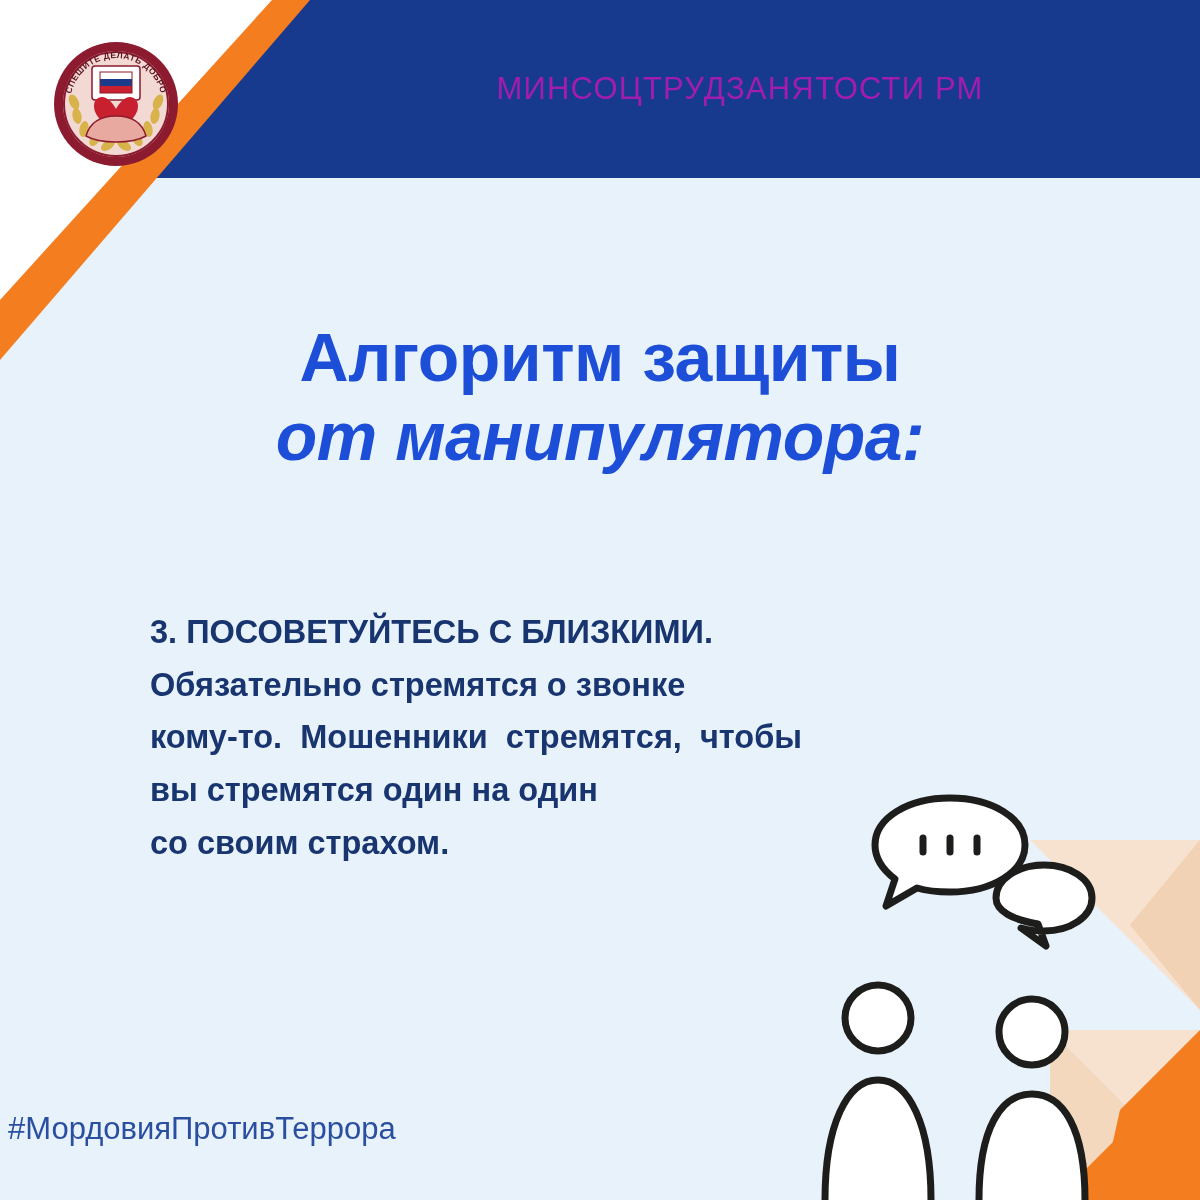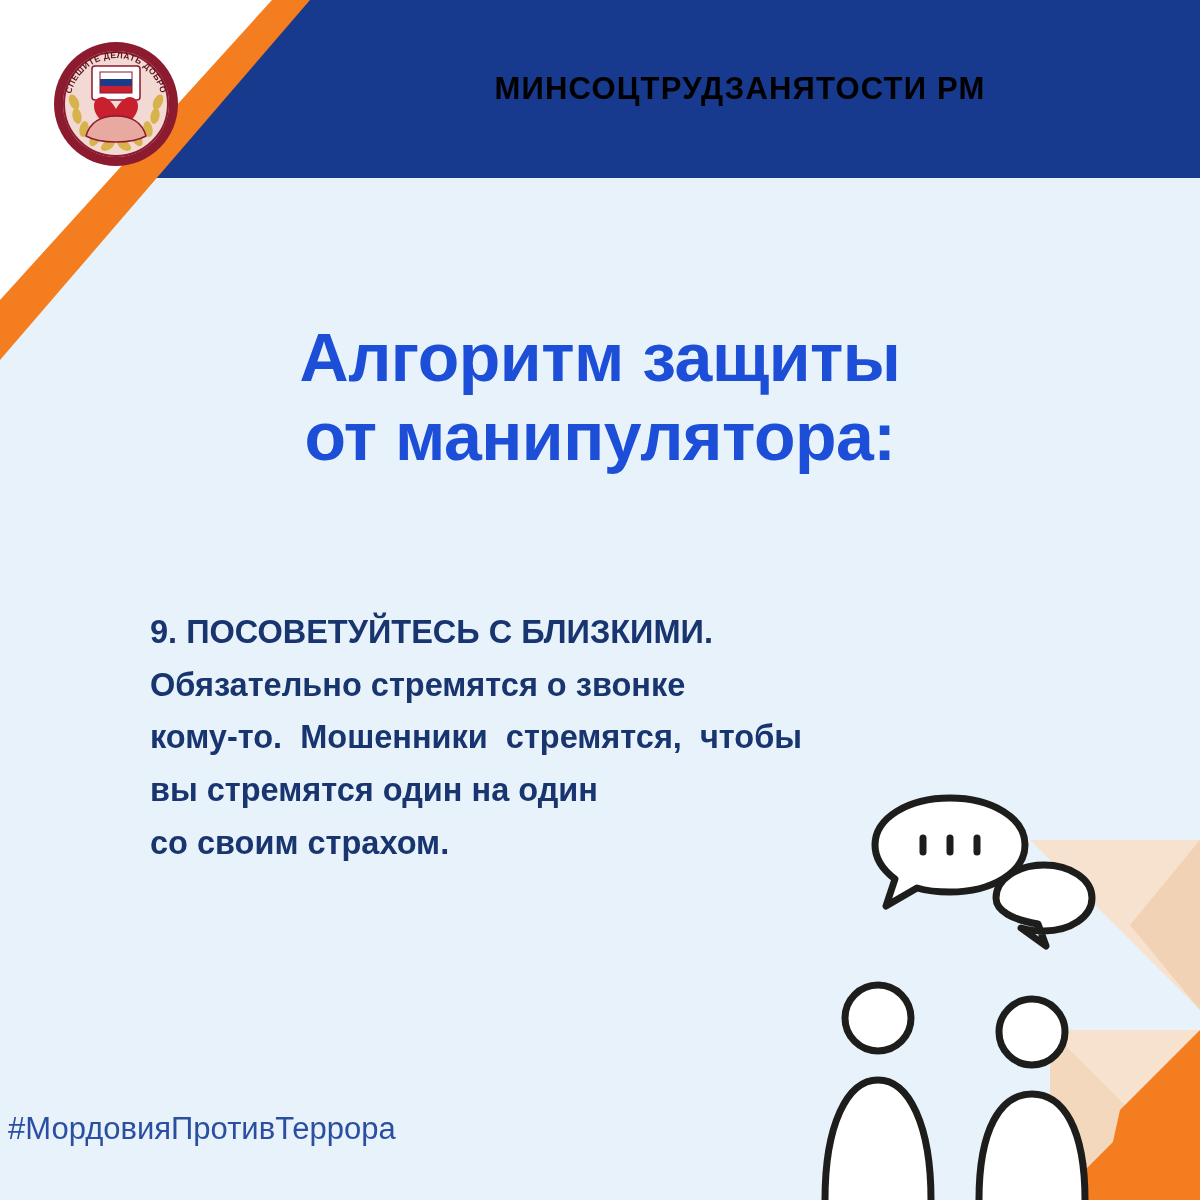--- a/index.html
+++ b/index.html
@@ -28,23 +28,23 @@
   }
   .header-title {
     position: absolute;
     left: 300px;
     top: 0;
     width: 880px;
     height: 178px;
     display: flex;
     align-items: center;
     justify-content: center;
-    color: #000000;
+    color: #a21caf;
     font-size: 31px;
-    font-weight: bold;
+    font-weight: normal;
     letter-spacing: 1.2px;
     text-align: center;
     z-index: 4;
   }
 
   
   .wedge-orange {
     position: absolute;
     left: 0;
     top: 0;
@@ -82,21 +82,21 @@
     top: 318px;
     width: 960px;
     text-align: center;
     color: #1d4ed8;
     font-size: 68px;
     line-height: 1.16;
     font-weight: bold;
     letter-spacing: -0.5px;
     z-index: 6;
   }
-  .main-heading .l2 { display: block; }
+  .main-heading .l2 { display: block; font-style: italic; }
 
   
   .body-text {
     position: absolute;
     left: 150px;
     top: 606px;
     width: 948px;
     color: #18356f;
     font-size: 32.5px;
     font-weight: bold;
@@ -182,21 +182,21 @@
       </text>
     </svg>
   </div>
 
   <div class="main-heading">
     <span class="l1">Алгоритм защиты</span>
     <span class="l2">от манипулятора:</span>
   </div>
 
   <div class="body-text">
-    <span class="line">9. ПОСОВЕТУЙТЕСЬ С БЛИЗКИМИ.</span>
+    <span class="line">3. ПОСОВЕТУЙТЕСЬ С БЛИЗКИМИ.</span>
     <span class="line">Обязательно стремятся о звонке</span>
     <span class="line">кому-то.  Мошенники  стремятся,  чтобы</span>
     <span class="line">вы стремятся один на один</span>
     <span class="line">со своим страхом.</span>
   </div>
 
   <div class="art-shapes">
     <svg viewBox="0 0 400 420" width="400" height="420">
       <polygon points="230,60 400,60 400,230" fill="#f7e2cf"></polygon>
       <polygon points="400,60 400,230 330,145" fill="#f1d2b4"></polygon>

